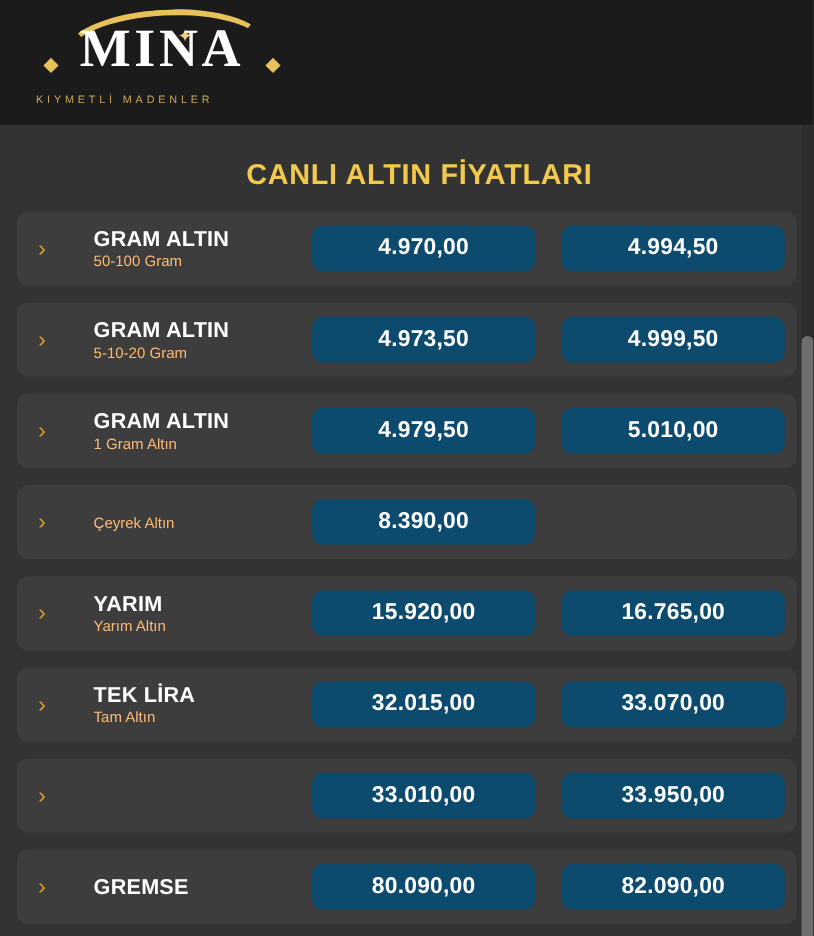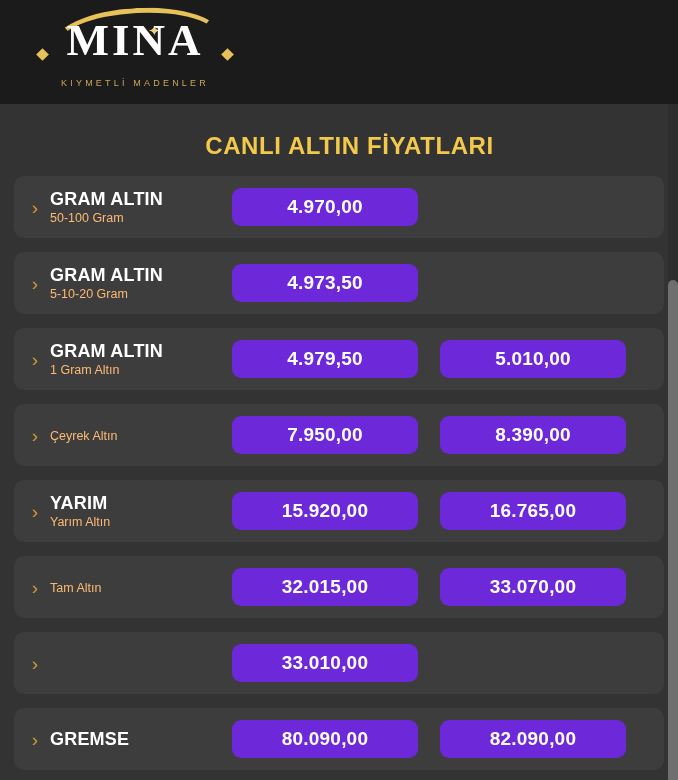--- a/index.html
+++ b/index.html
@@ -72,21 +72,20 @@
     background: #e7c15a;
     transform: rotate(45deg);
   }
   .logo-diamond-l { left: 8px; }
   .logo-diamond-r { left: 193px; }
   .logo-sub {
     position: absolute;
     left: 0;
     top: 72px;
     width: 210px;
-    text-align: center;
     font-size: 9px;
     letter-spacing: 3.2px;
     color: #c9a75a;
   }
 
   
   .page-title {
     text-align: center;
     color: #f2c94c;
     font-size: 24px;
@@ -114,39 +113,40 @@
     width: 22px;
     flex: 0 0 22px;
     color: #d79a2b;
     font-size: 19px;
     line-height: 1;
     text-align: center;
   }
   .names {
     flex: 0 0 186px;
     padding-left: 4px;
+    margin-left: 28px;
   }
   .name-main {
     color: #ffffff;
     font-size: 18px;
     font-weight: bold;
     letter-spacing: 0.2px;
     line-height: 20px;
   }
   .name-sub {
     color: #fdba74;
     font-size: 12.5px;
     line-height: 16px;
     margin-top: 1px;
   }
   .pill {
     flex: 0 0 186px;
     height: 38px;
     border-radius: 9px;
-    background: #6d28d9;
+    background: #0c4a6e;
     color: #ffffff;
     font-size: 19px;
     font-weight: bold;
     display: flex;
     align-items: center;
     justify-content: center;
     letter-spacing: 0.2px;
   }
   .pill.buy { margin-right: 22px; }
 
@@ -189,74 +189,77 @@
 
   <div class="rows">
 
     <div class="price-row">
       <div class="chev">›</div>
       <div class="names">
         <div class="name-main">GRAM ALTIN</div>
         <div class="name-sub">50-100 Gram</div>
       </div>
       <div class="pill buy">4.970,00</div>
+      <div class="pill sell">4.994,50</div>
     </div>
 
     <div class="price-row">
       <div class="chev">›</div>
       <div class="names">
         <div class="name-main">GRAM ALTIN</div>
         <div class="name-sub">5-10-20 Gram</div>
       </div>
       <div class="pill buy">4.973,50</div>
+      <div class="pill sell">4.999,50</div>
     </div>
 
     <div class="price-row">
       <div class="chev">›</div>
       <div class="names">
         <div class="name-main">GRAM ALTIN</div>
         <div class="name-sub">1 Gram Altın</div>
       </div>
       <div class="pill buy">4.979,50</div>
       <div class="pill sell">5.010,00</div>
     </div>
 
     <div class="price-row">
       <div class="chev">›</div>
       <div class="names">
         <div class="name-sub">Çeyrek Altın</div>
       </div>
-      <div class="pill buy">7.950,00</div>
       <div class="pill sell">8.390,00</div>
     </div>
 
     <div class="price-row">
       <div class="chev">›</div>
       <div class="names">
         <div class="name-main">YARIM</div>
         <div class="name-sub">Yarım Altın</div>
       </div>
       <div class="pill buy">15.920,00</div>
       <div class="pill sell">16.765,00</div>
     </div>
 
     <div class="price-row">
       <div class="chev">›</div>
       <div class="names">
+        <div class="name-main">TEK LİRA</div>
         <div class="name-sub">Tam Altın</div>
       </div>
       <div class="pill buy">32.015,00</div>
       <div class="pill sell">33.070,00</div>
     </div>
 
     <div class="price-row">
       <div class="chev">›</div>
       <div class="names">
       </div>
       <div class="pill buy">33.010,00</div>
+      <div class="pill sell">33.950,00</div>
     </div>
 
     <div class="price-row">
       <div class="chev">›</div>
       <div class="names">
         <div class="name-main">GREMSE</div>
       </div>
       <div class="pill buy">80.090,00</div>
       <div class="pill sell">82.090,00</div>
     </div>

